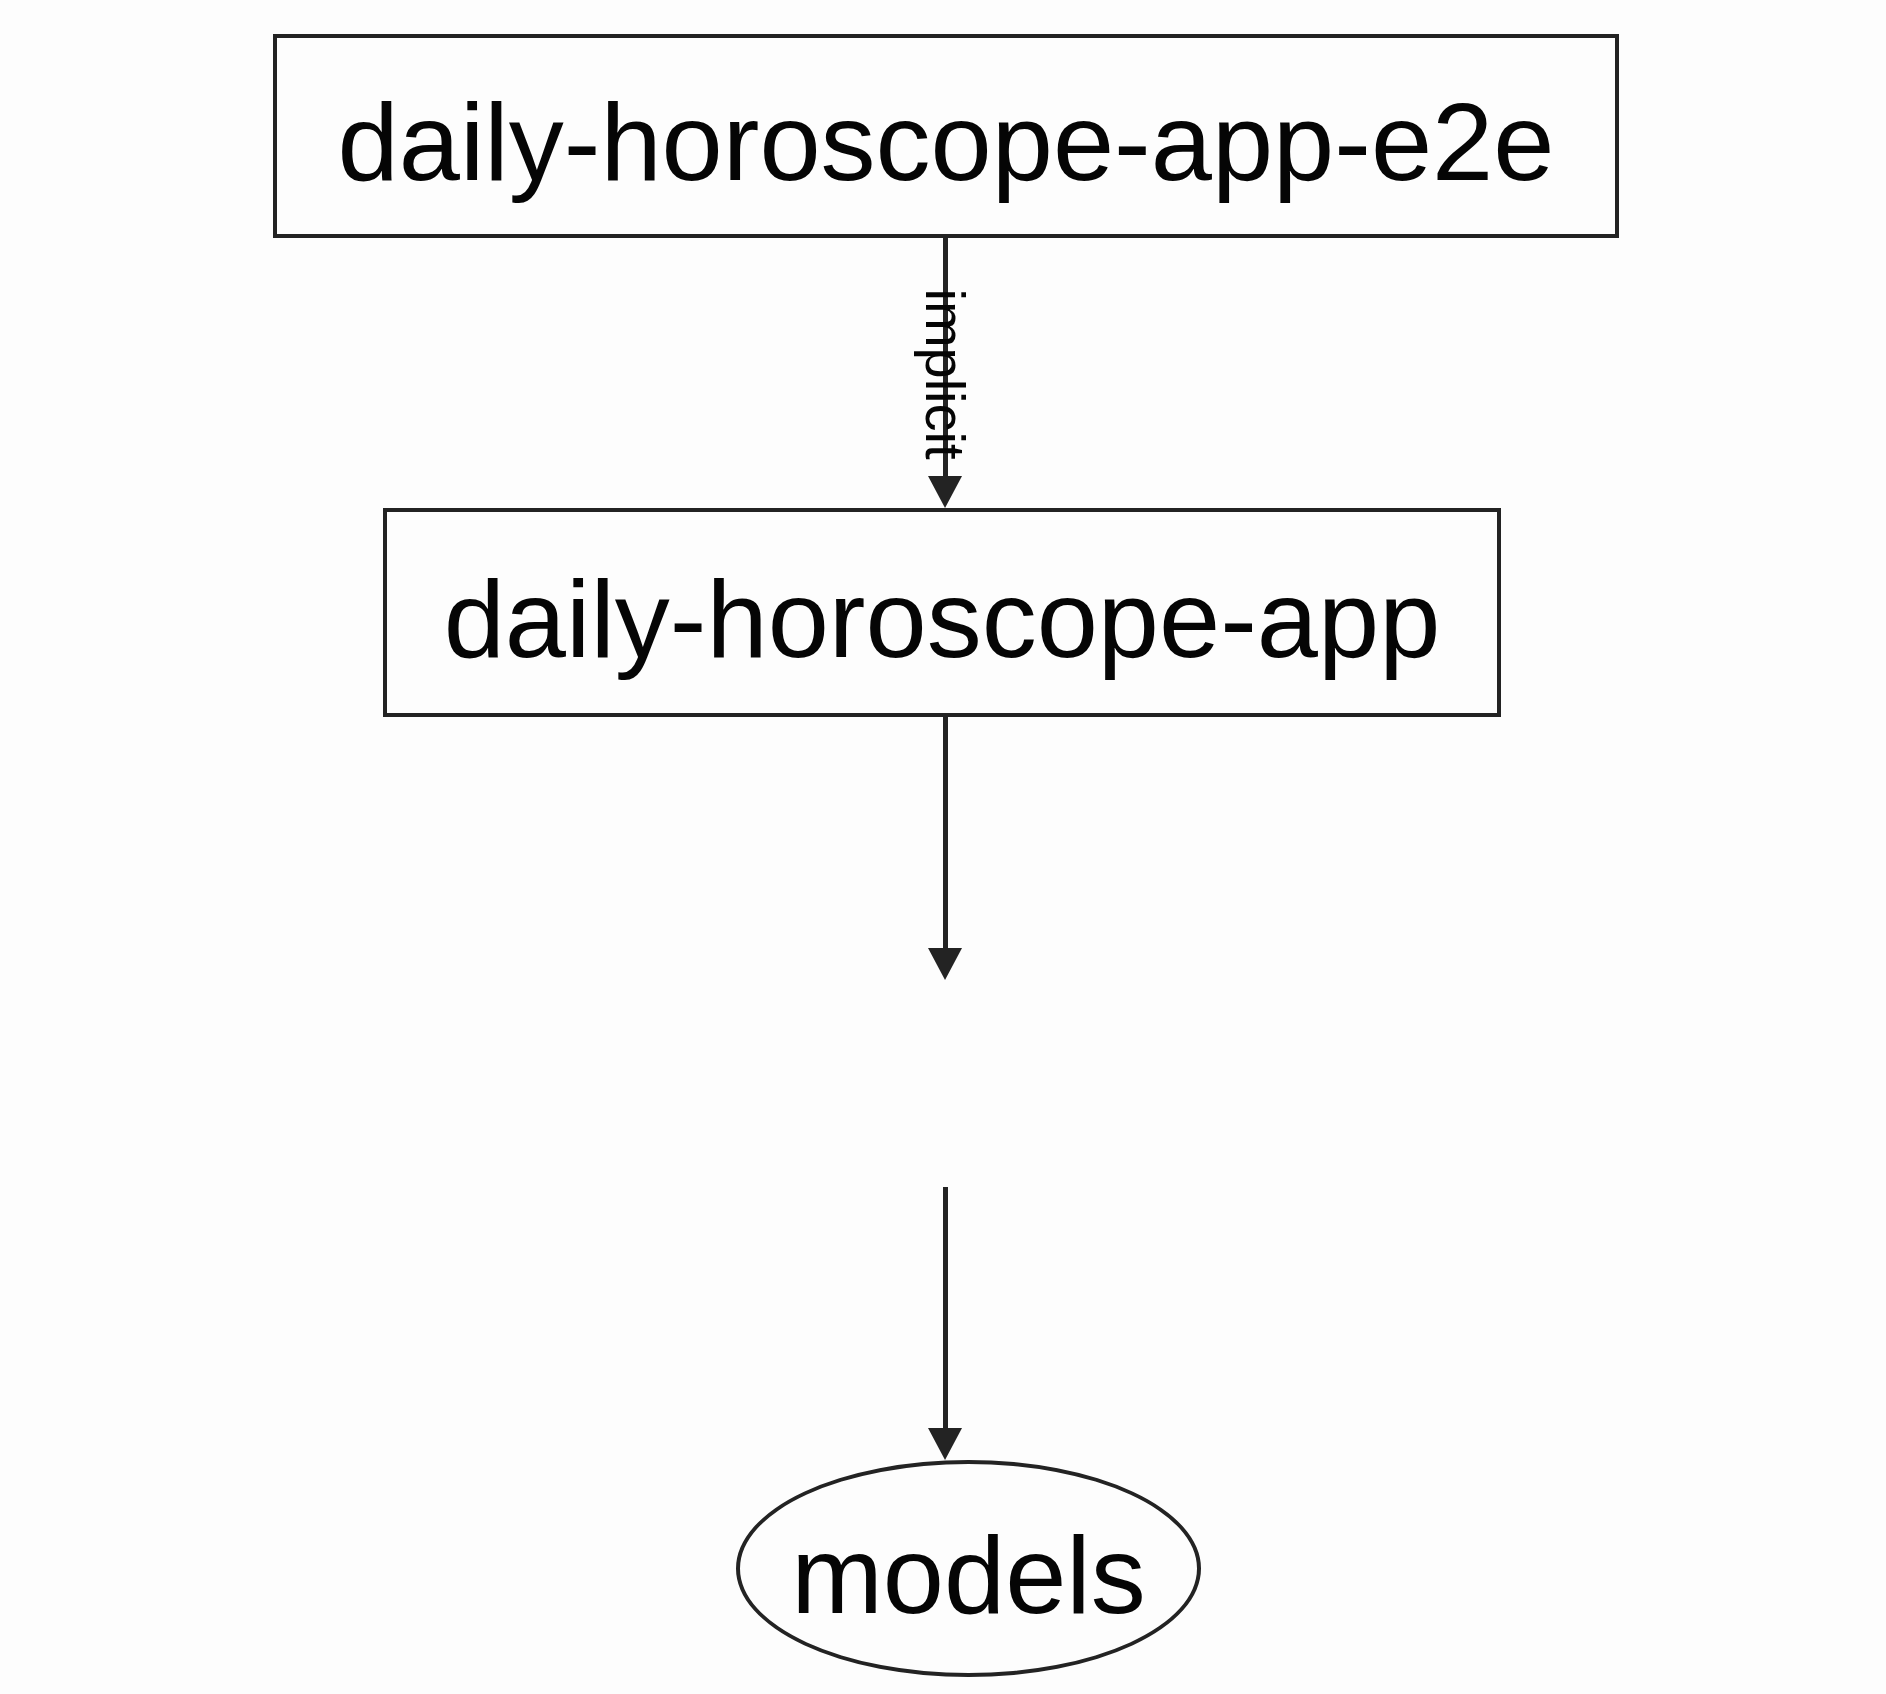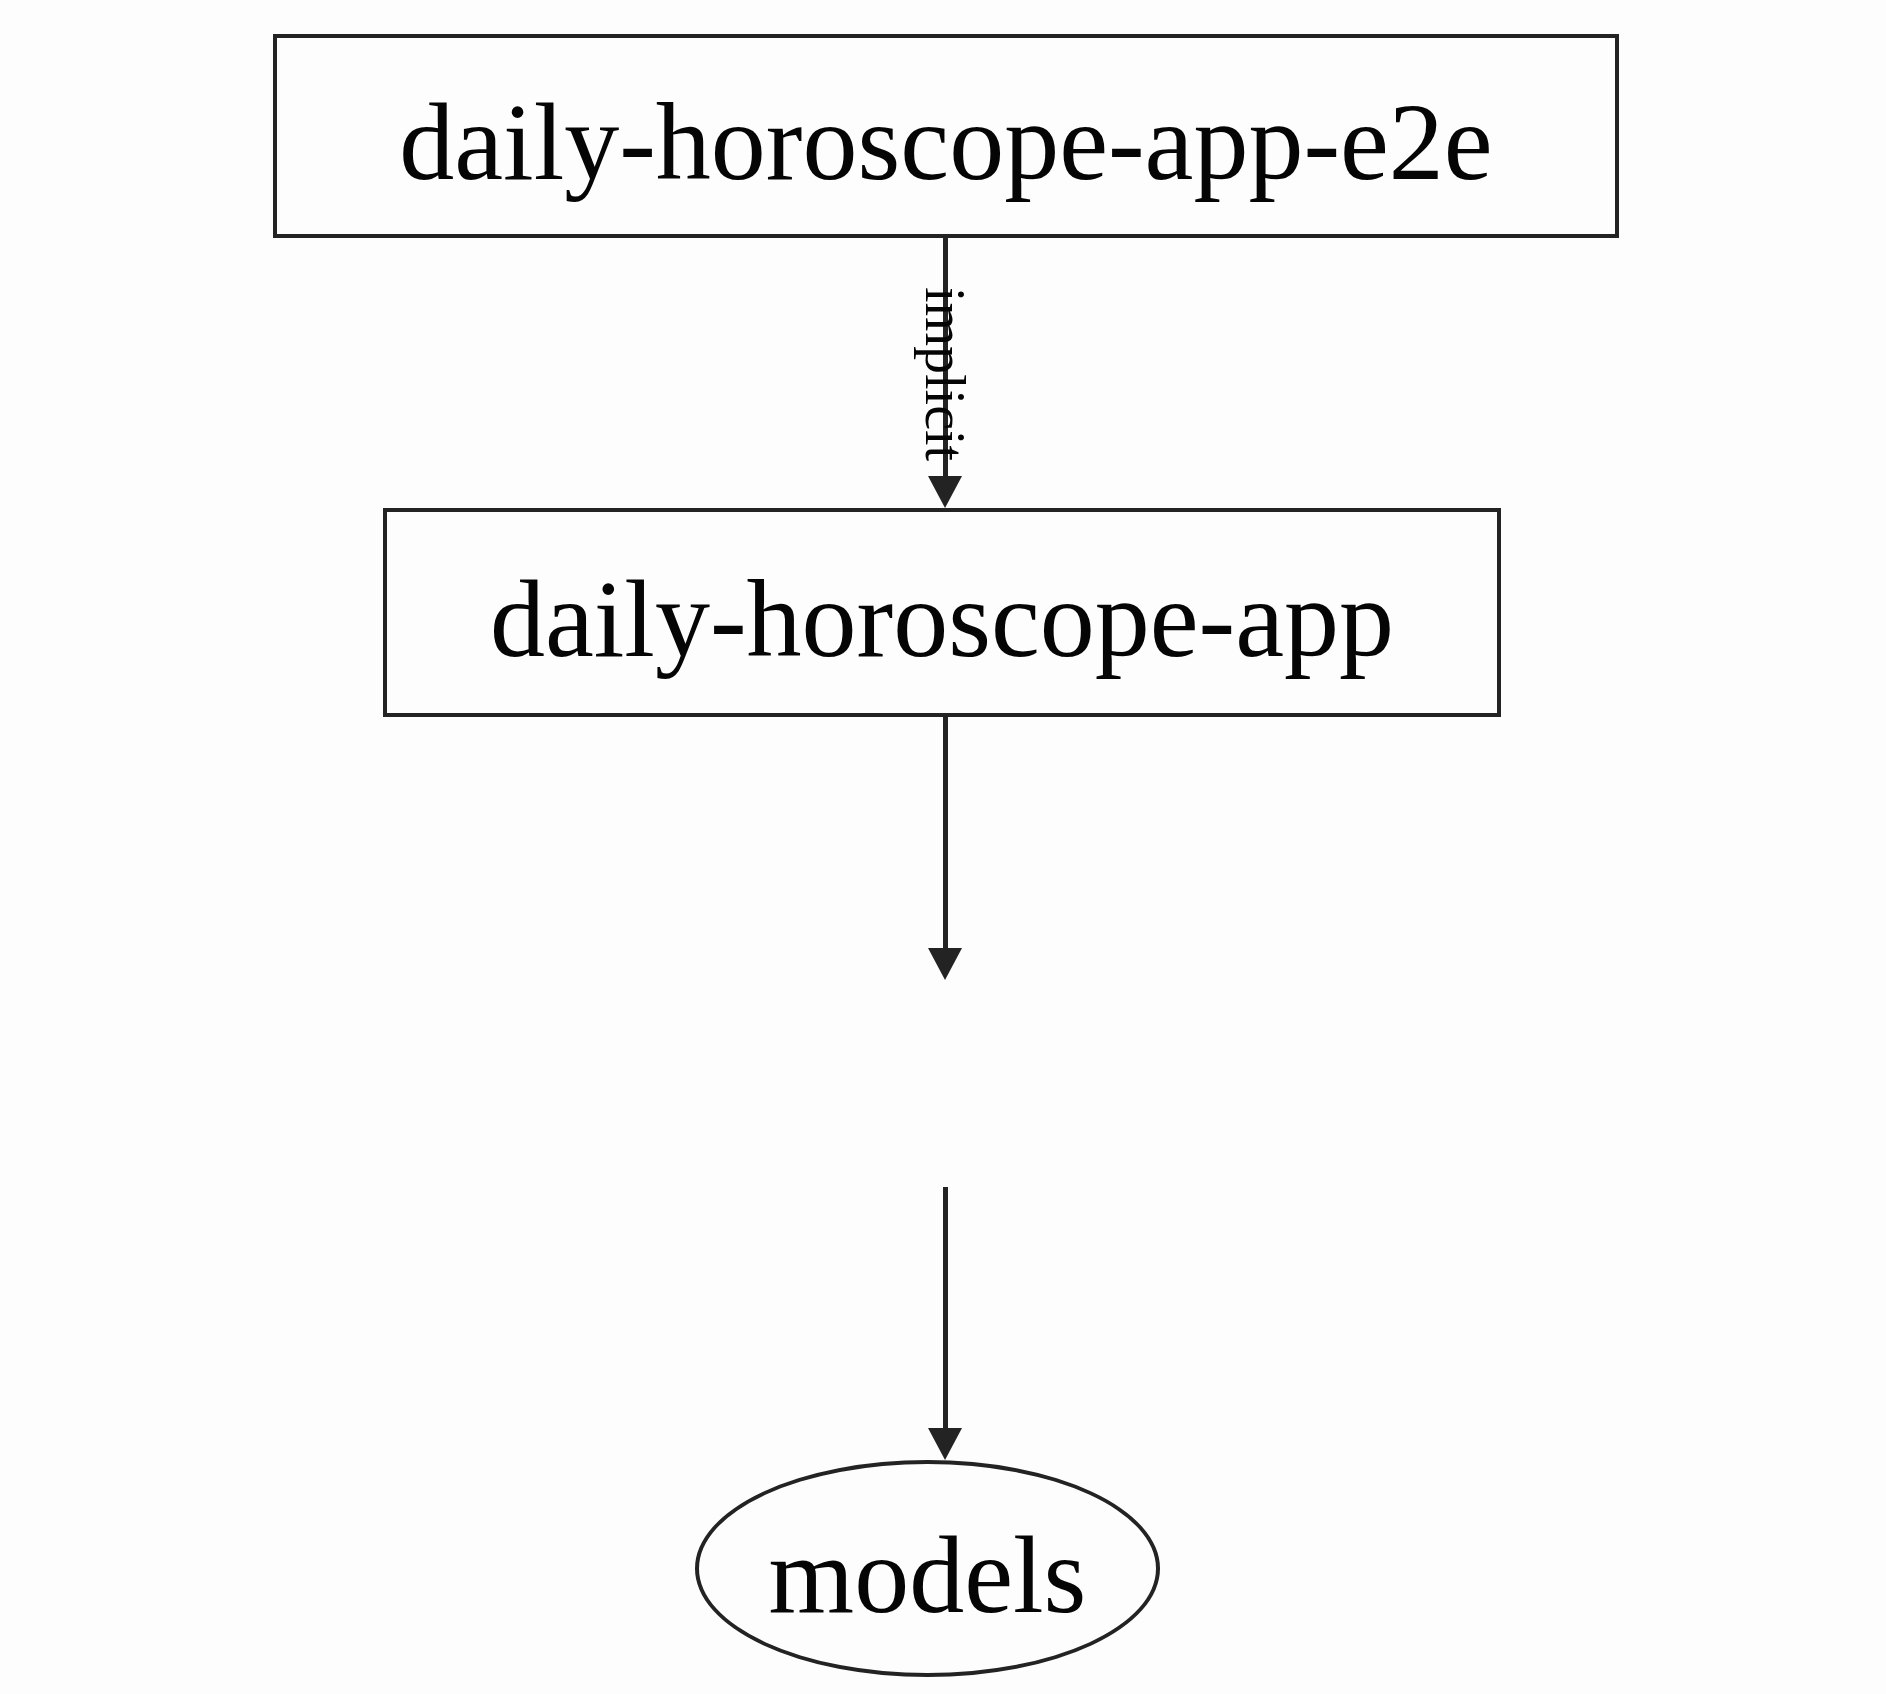--- a/index.html
+++ b/index.html
@@ -11,21 +11,21 @@
   html, body {
     margin: 0;
     padding: 0;
     background: var(--bg);
   }
   .canvas {
     position: relative;
     width: 1886px;
     height: 1694px;
     background: var(--bg);
-    font-family: Liberation Serif, serif;
+    font-family: Liberation Sans, sans-serif;
     color: var(--text);
     overflow: hidden;
   }
   .node {
     position: absolute;
     display: flex;
     align-items: center;
     justify-content: center;
     background: var(--bg);
   }
@@ -36,21 +36,21 @@
     color: var(--text);
     transform: translateY(6px);
   }
   .node.rect { border: 4px solid var(--stroke); }
   .node.ellipse { border: 4px solid var(--stroke); border-radius: 50%; }
 
   
   .n-e2e    { left: 273px; top: 34px;   width: 1346px; height: 204px; }
   .n-app    { left: 383px; top: 508px;  width: 1118px; height: 209px; text-align: center; }
   .n-ui     { left: 848px; top: 980px;  width: 192px;  height: 207px; }
-  .n-models { left: 695px; top: 1460px; width: 465px;  height: 217px; }
+  .n-models { left: 736px; top: 1460px; width: 465px;  height: 217px; }
 
   
   .edge-line {
     position: absolute;
     left: 943px;
     width: 5px;
     background: var(--stroke);
   }
   .e1 { top: 238px;  height: 242px; }
   .e2 { top: 717px;  height: 232px; }

